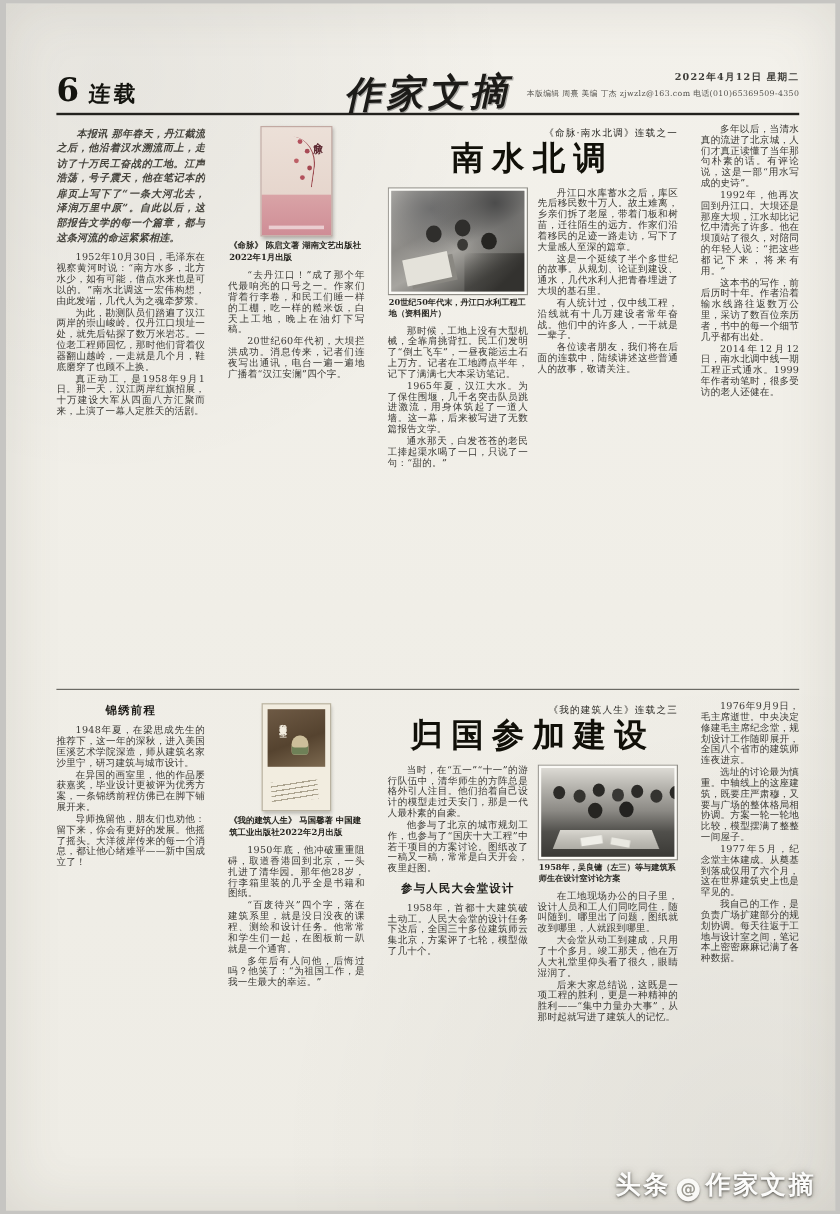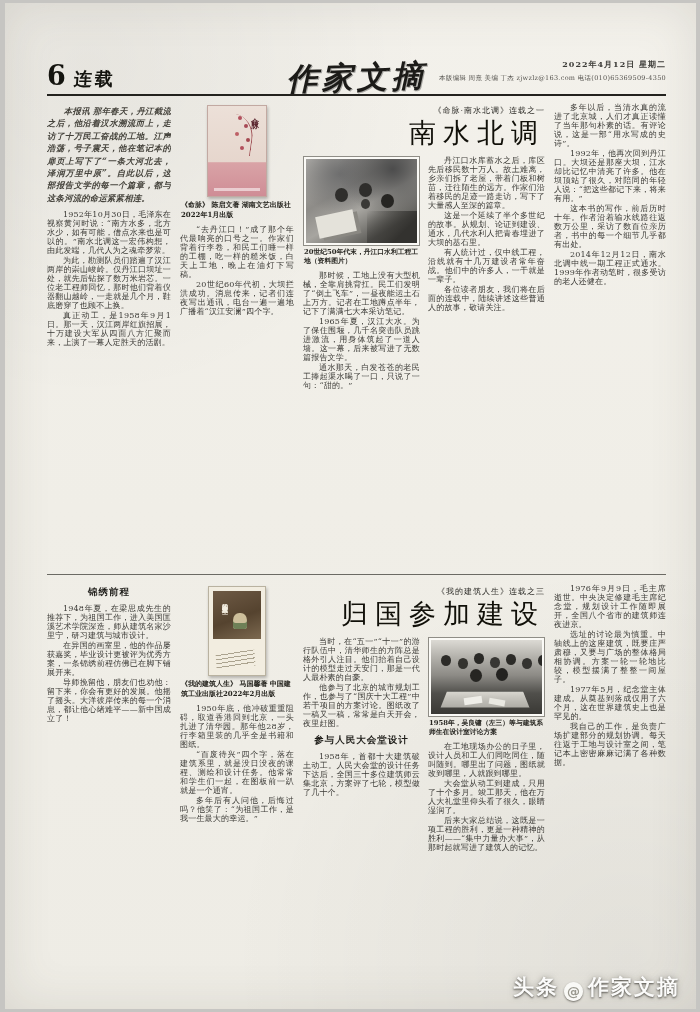--- a/index.html
+++ b/index.html
@@ -24,41 +24,41 @@
   .masthead{position:absolute;left:0;right:0;top:0;text-align:center;
     font-size:31px;font-weight:900;font-style:italic;letter-spacing:4px;color:#1c1b18;
     transform:rotate(-1.5deg);text-shadow:1px 1px 0 rgba(30,30,30,.35);}
   .hdr-right{position:absolute;right:0;top:2px;text-align:right;color:#3c3b37;}
   .hdr-date{font-size:8px;font-weight:700;letter-spacing:1px;}
   .hdr-info{font-size:6.5px;margin-top:4px;color:#55534e;letter-spacing:.3px;}
   .hdr-rule{position:absolute;left:42px;right:30px;top:91px;border-top:2px solid #23221e;}
   .mid-rule{position:absolute;left:42px;right:30px;top:571px;border-top:1px solid #6b6a64;}
 
   
-  .art{position:absolute;left:42px;right:30px;display:flex;gap:9px;overflow:hidden;}
+  .art{position:absolute;left:42px;right:30px;display:flex;gap:19px;overflow:hidden;}
   #art1{top:100px;height:466px;}
   #art2{top:581px;height:384px;}
   .col{overflow:hidden;}
   .c1{width:124px;flex:none;}
   .c2{width:114px;flex:none;}
   .cmid{width:242px;flex:none;}
   .c5{flex:1;}
   .mid-row{display:flex;gap:8px;overflow:hidden;}
   .mid-row>.sub{width:117px;flex:none;overflow:hidden;}
 
   
   .para{margin:0 0 1px 0;font-size:8px;line-height:9px;color:#3a3935;
     text-align:justify;text-indent:2em;letter-spacing:.2px;}
   .intro{font-style:italic;font-weight:700;color:#45433c;margin:2px 0 6px 0;}
   .intro .para{font-size:8.4px;line-height:12.4px;color:#46443d;}
   .subhead{font-size:9.5px;font-weight:900;color:#1e1d19;text-align:center;
     margin:2px 0 5px 0;letter-spacing:1px;}
   .subhead.inline{margin-top:6px;}
   .kicker{font-size:8px;color:#2a2925;text-align:right;letter-spacing:1px;margin:2px 0 1px 0;}
-  .headline{font-size:27px;font-weight:400;color:#111009;text-align:right;
+  .headline{font-size:27px;font-weight:700;color:#111009;text-align:center;
     letter-spacing:7px;line-height:32px;margin:0 0 7px 0;}
   .caption{font-size:7px;font-weight:700;color:#26251f;line-height:9.5px;
     text-align:left;margin:3px 1px 6px 1px;}
   .photo-cap{font-size:6.8px;font-weight:700;color:#2a2924;line-height:9px;margin:2px 1px 5px 1px;}
 
   
   .bookwrap{width:100%;display:flex;justify-content:center;margin:2px 0 2px 0;}
   .book{position:relative;box-shadow:1px 2px 3px rgba(0,0,0,.25);}
   .book1{width:58px;height:90px;background:linear-gradient(180deg,#ece0d8 0%,#e6d6cd 62%,#d9a3a6 63%,#cf8d96 100%);border:1px solid #c2a9a2;}
   .book1 .branch{position:absolute;left:10px;top:8px;width:34px;height:40px;
@@ -199,21 +199,21 @@
         </div>
     </div>
   </div>
 
   <div class="mid-rule"></div>
 
   <div class="art" id="art2">
     <div class="col c1">
       <div class="subhead">锦绣前程</div>
       <div>
-          <p class="para">1948年夏，在梁思成先生的推荐下，为祖国工作，进入美国匡溪艺术学院深造，师从建筑名家沙里宁，研习建筑与城市设计。</p>
+          <p class="para">1948年夏，在梁思成先生的推荐下，这一年的深秋，进入美国匡溪艺术学院深造，师从建筑名家沙里宁，研习建筑与城市设计。</p>
           <p class="para">在异国的画室里，他的作品屡获嘉奖，毕业设计更被评为优秀方案，一条锦绣前程仿佛已在脚下铺展开来。</p>
           <p class="para">导师挽留他，朋友们也劝他：留下来，你会有更好的发展。他摇了摇头。大洋彼岸传来的每一个消息，都让他心绪难平——新中国成立了！</p>
         </div>
     </div>
 
     <div class="col c2">
       <div class="bookwrap">
         <div class="book book2">
           <div class="img">
             <div class="fig"></div>

